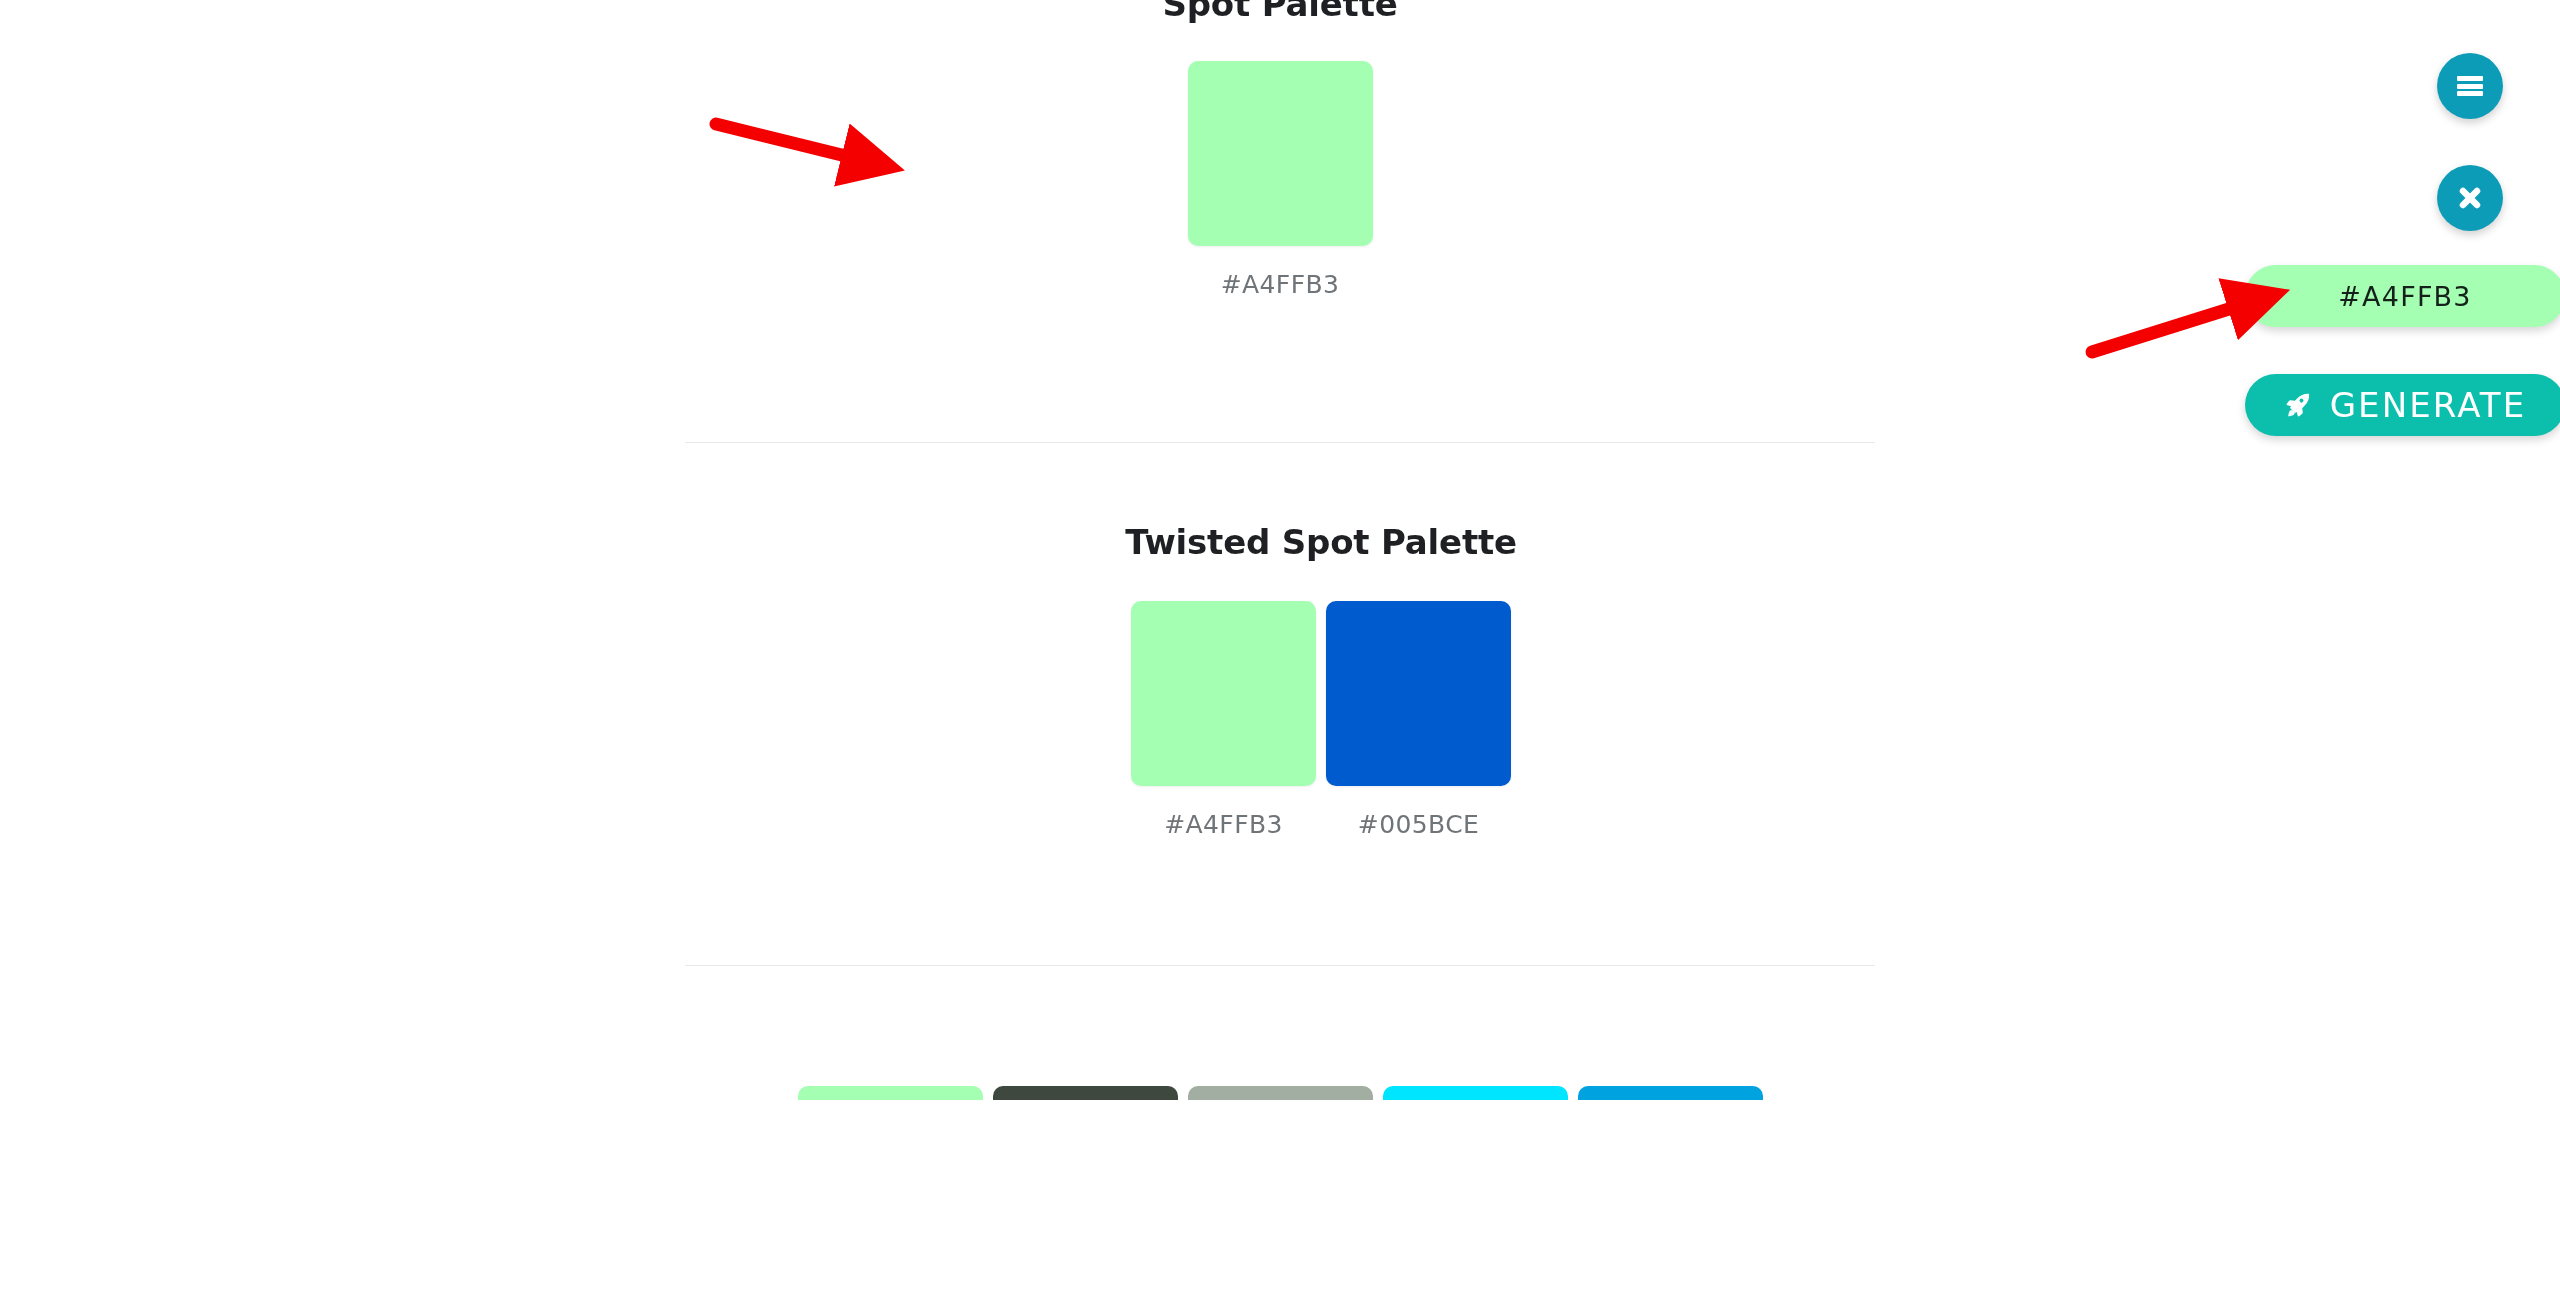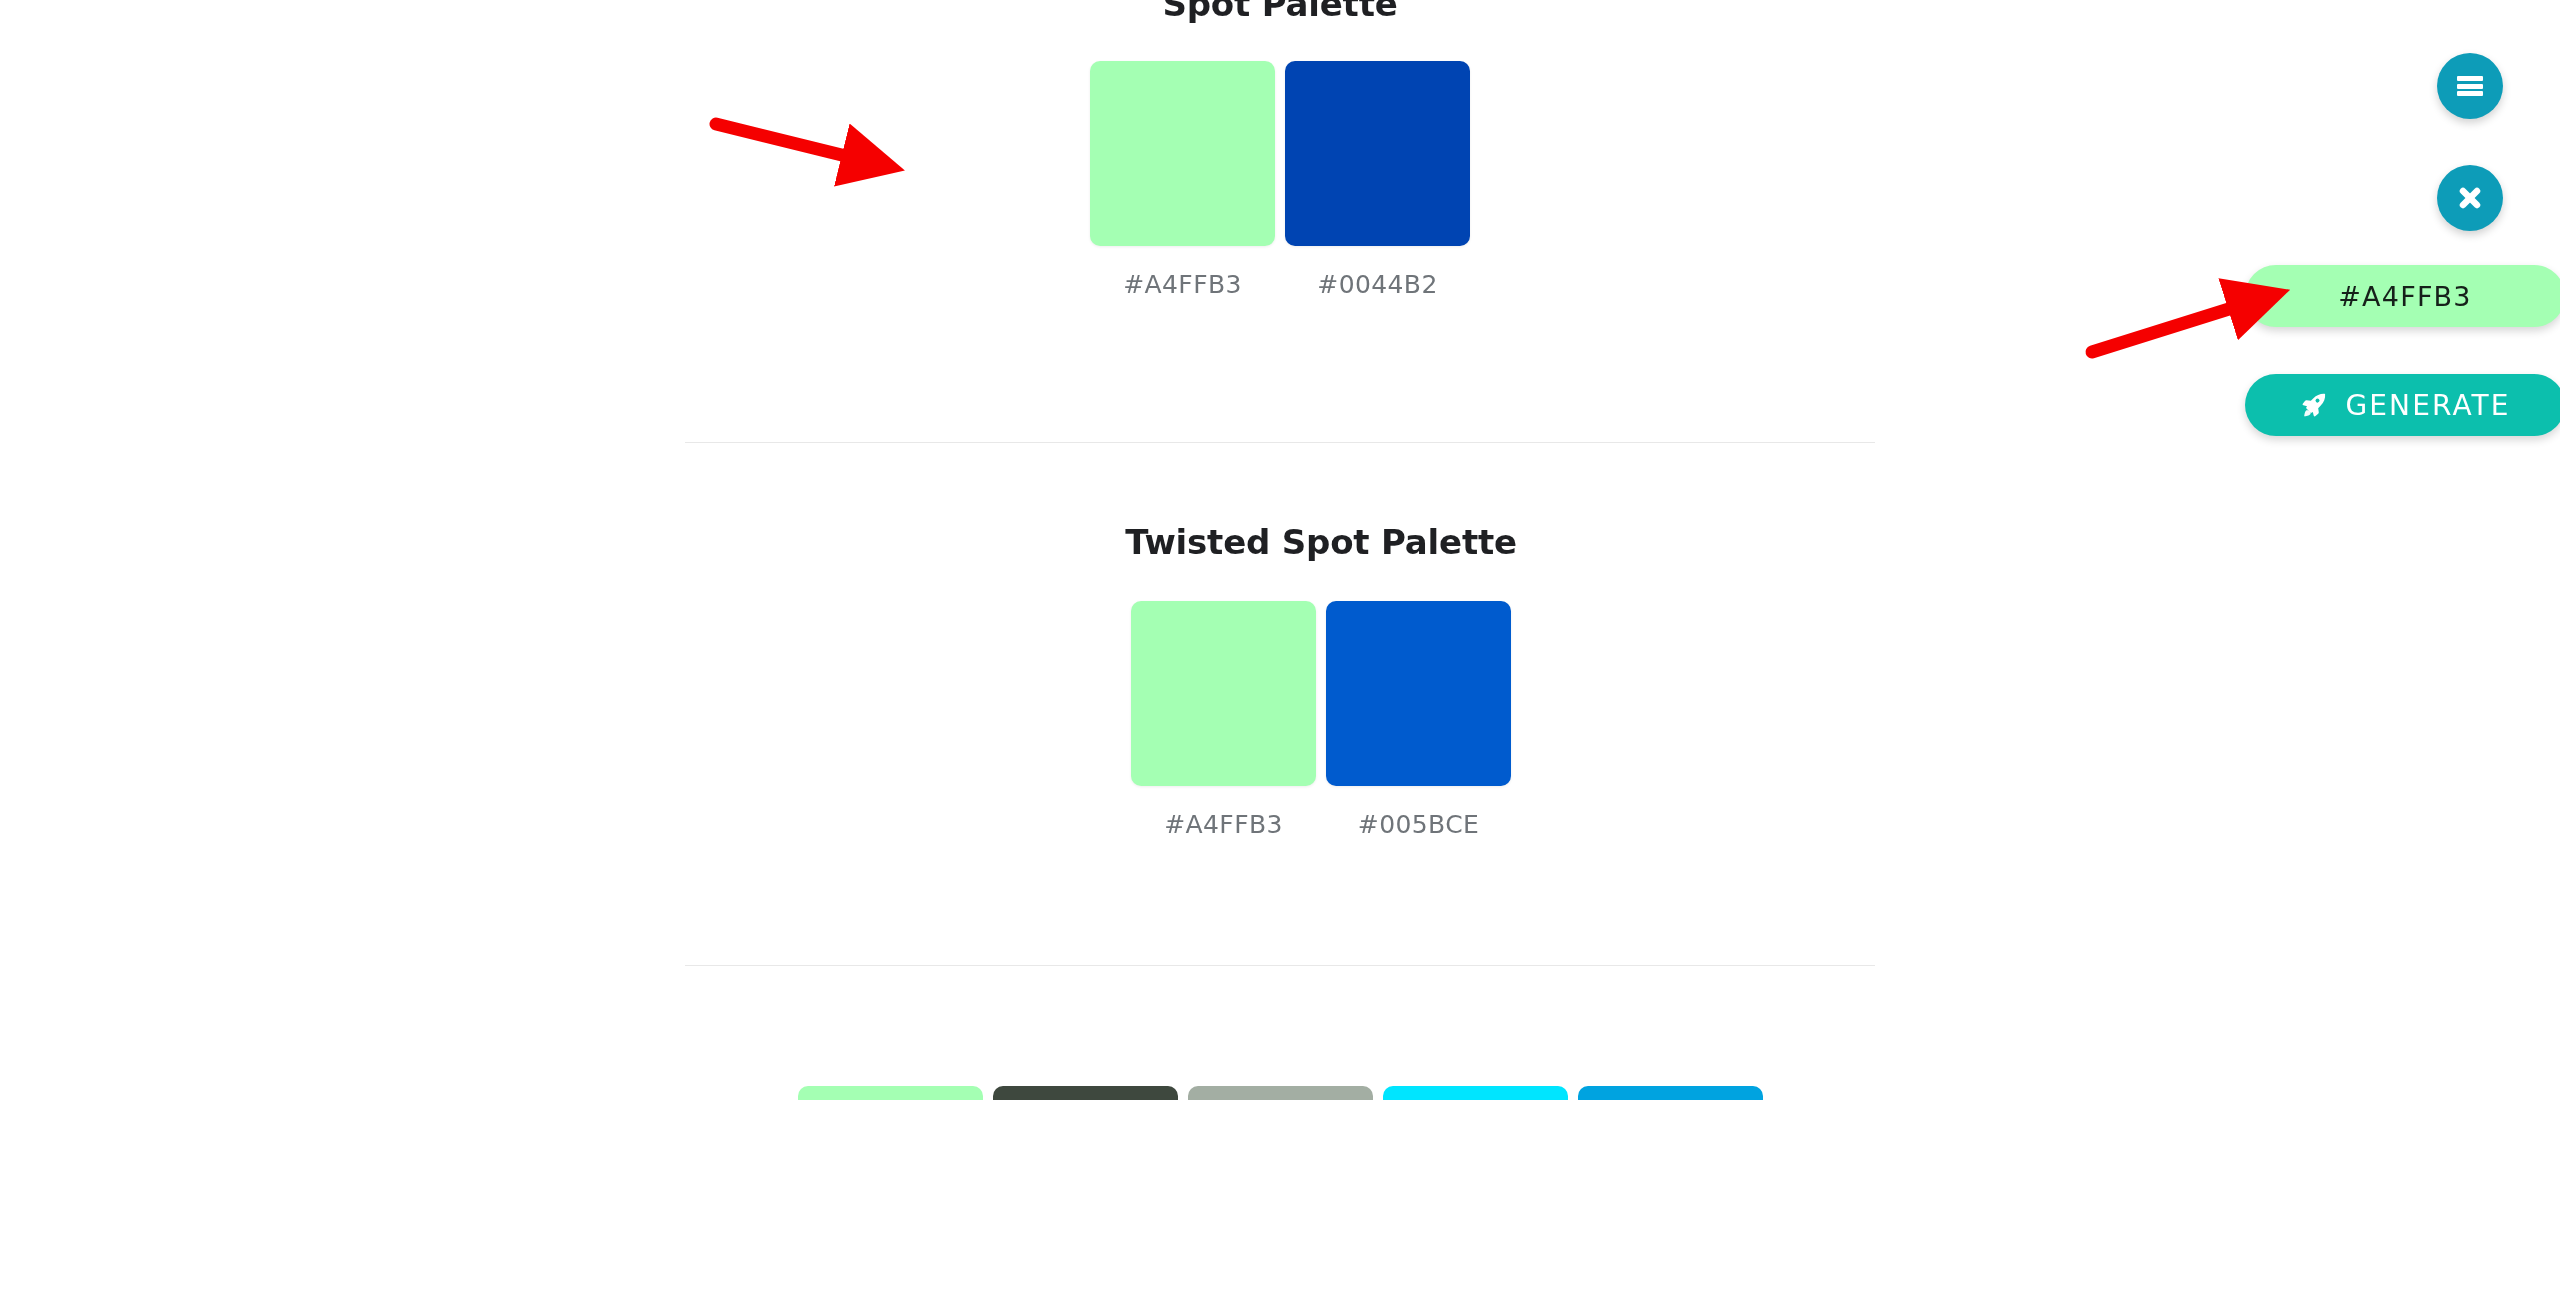--- a/index.html
+++ b/index.html
@@ -136,21 +136,21 @@
     align-items: center;
     justify-content: center;
     gap: 18px;
     box-shadow: 0 4px 9px rgba(0,0,0,0.16);
     cursor: pointer;
     border: none;
   }
 
   .generate-btn .gen-label {
     font-family: "DejaVu Sans", sans-serif;
-    font-size: 28px;
+    font-size: 34px;
     letter-spacing: 2.1px;
     color: #ffffff;
   }
 
   
   .arrow-layer {
     position: absolute;
     left: 0; top: 0;
     width: 2560px;
     height: 1308px;
@@ -161,24 +161,20 @@
 <body>
 
 <div id="stage">
 
   <div class="palette-section" style="top:-14px;">
     <div class="section-title">Spot Palette</div>
     <div class="swatch-row" style="margin-top:38px;">
       <div class="swatch-cell">
         <div class="swatch" style="background:#A4FFB3;"></div>
         <div class="swatch-label">#A4FFB3</div>
-      </div>
-      <div class="swatch-cell">
-        <div class="swatch" style="background:#0044B2;"></div>
-        <div class="swatch-label">#0044B2</div>
       </div>
     </div>
   </div>
 
   <div class="divider" style="top:442px;"></div>
 
   <div class="palette-section" style="top:524px;margin-left:41px;">
     <div class="section-title">Twisted Spot Palette</div>
     <div class="swatch-row" style="margin-top:40px;">
       <div class="swatch-cell">

